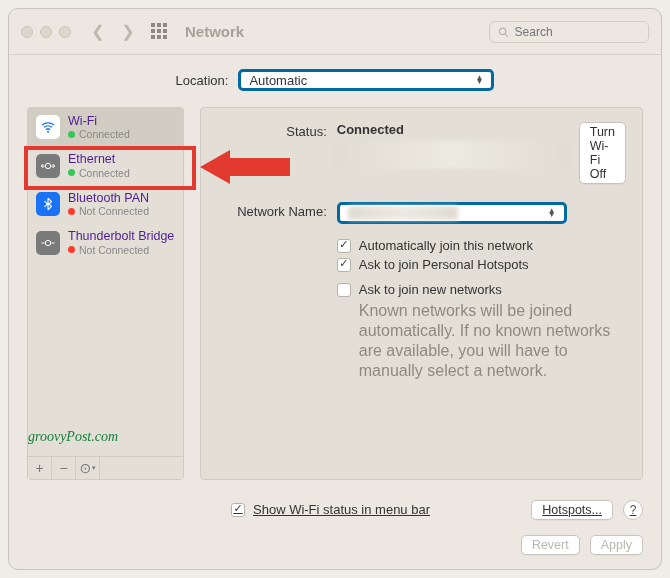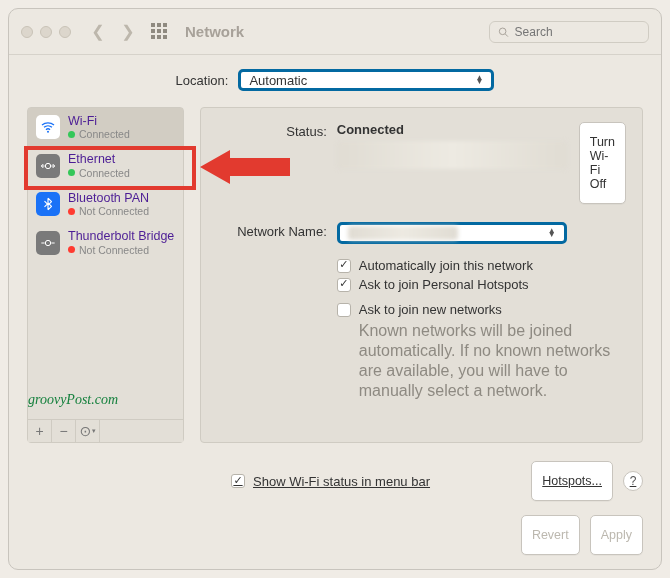--- a/index.html
+++ b/index.html
@@ -114,21 +114,21 @@
 
     .detail {
       flex: 1; border: 1px solid #cfcbc2; border-radius: 4px; background: #e3dfd7;
       padding: 14px 16px 12px; display: flex; flex-direction: column; position: relative;
     }
     .row { display: flex; align-items: flex-start; gap: 10px; margin-bottom: 10px; }
     .label-col { width: 110px; text-align: right; color: #333; font-size: 13px; padding-top: 2px; }
     .val-col { flex: 1; }
     .bold { font-weight: 600; }
     .btn {
-      border: 1px solid #c8c4bd; background: #fff; border-radius: 5px; padding: 12px 10px;
+      border: 1px solid #c8c4bd; background: #fff; border-radius: 5px; padding: 2px 10px;
       font-size: 12.5px; color: #333; cursor: default; box-shadow: 0 1px 0 rgba(0,0,0,.03);
       display: inline-block;
     }
     .blur {
       background: linear-gradient(90deg,#e0dcd3,#edeae2,#e0dcd3);
       filter: blur(2px); border-radius: 3px;
     }
     .blur1 { width: 230px; height: 28px; margin-top: 4px; }
     .blur2 { width: 110px; height: 14px; }
 

